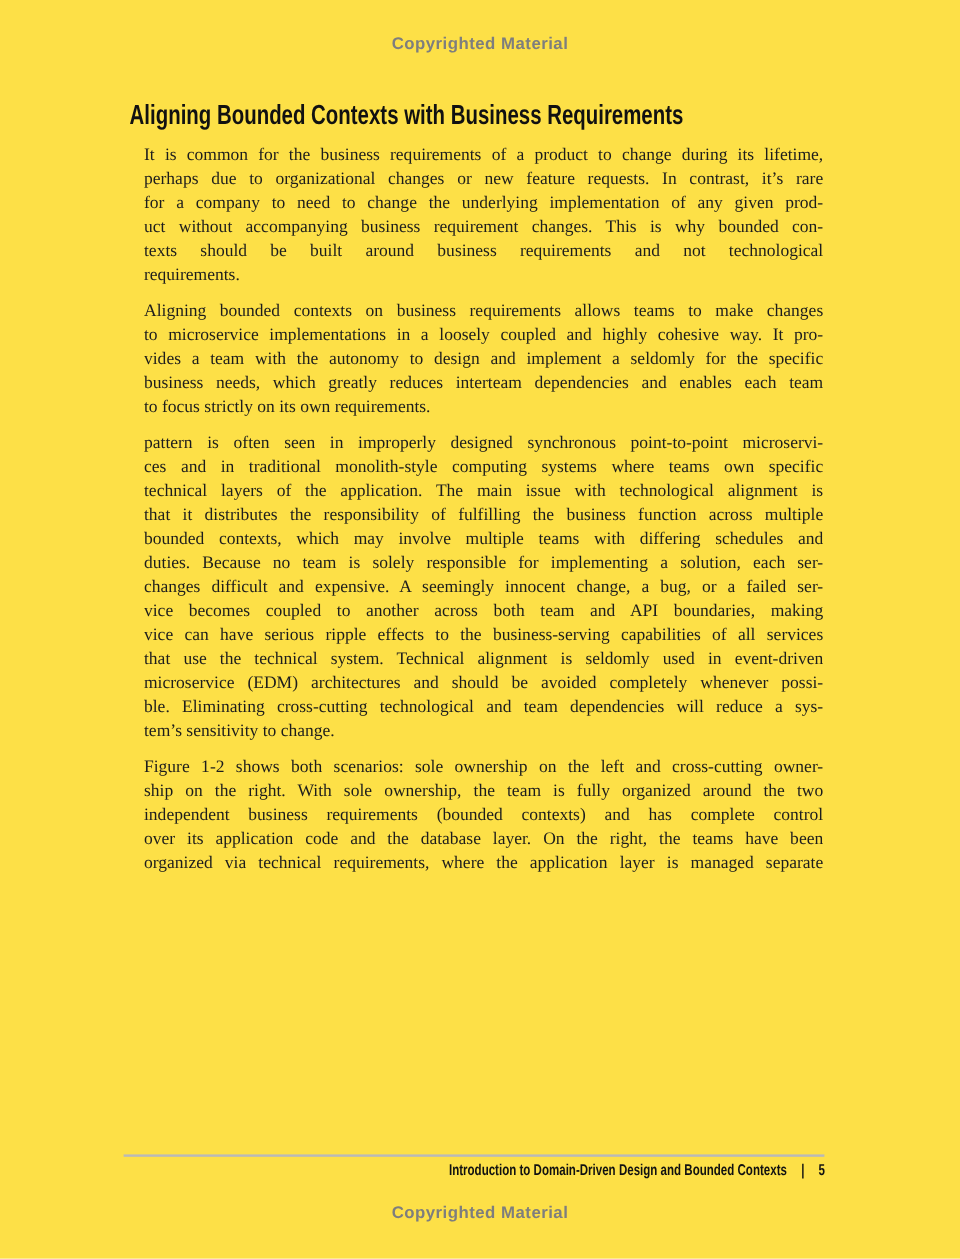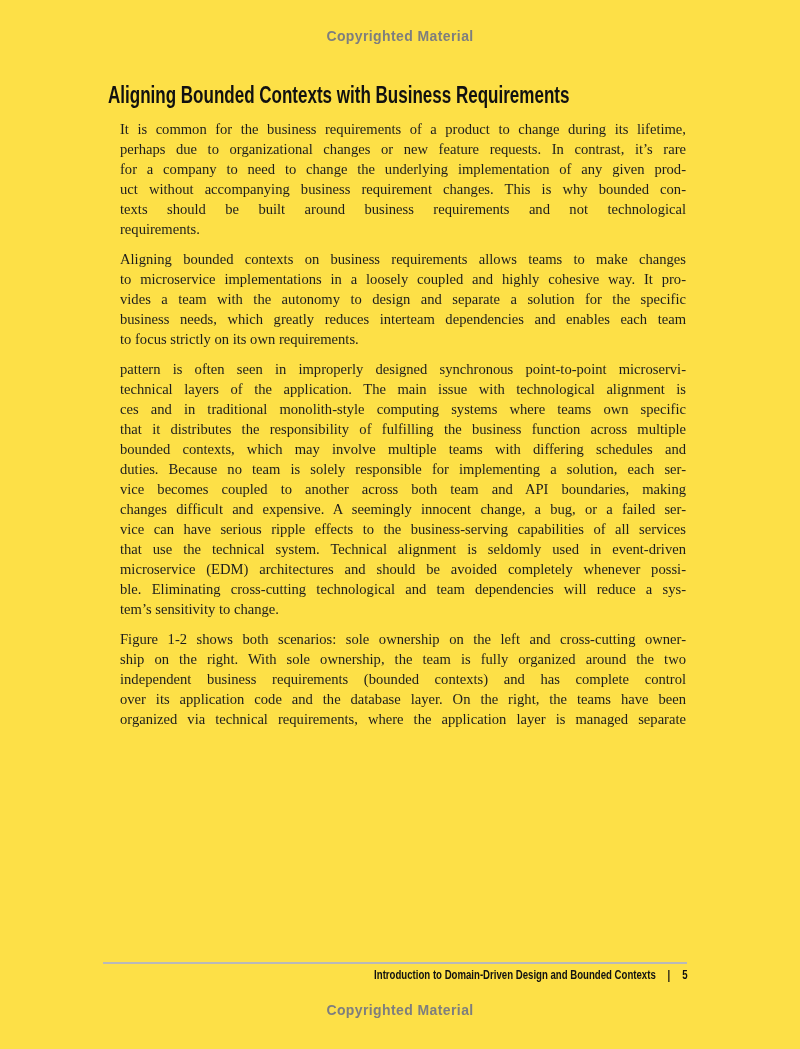--- a/index.html
+++ b/index.html
@@ -111,33 +111,33 @@
         <div class="line">It is common for the business requirements of a product to change during its lifetime,</div>
         <div class="line">perhaps due to organizational changes or new feature requests. In contrast, it’s rare</div>
         <div class="line">for a company to need to change the underlying implementation of any given prod-</div>
         <div class="line">uct without accompanying business requirement changes. This is why bounded con-</div>
         <div class="line">texts should be built around business requirements and not technological</div>
         <div class="line last">requirements.</div>
       </div>
       <div class="paragraph">
         <div class="line">Aligning bounded contexts on business requirements allows teams to make changes</div>
         <div class="line">to microservice implementations in a loosely coupled and highly cohesive way. It pro-</div>
-        <div class="line">vides a team with the autonomy to design and separate a solution for the specific</div>
+        <div class="line">vides a team with the autonomy to design and implement a seldomly for the specific</div>
         <div class="line">business needs, which greatly reduces interteam dependencies and enables each team</div>
         <div class="line last">to focus strictly on its own requirements.</div>
       </div>
       <div class="paragraph">
         <div class="line">pattern is often seen in improperly designed synchronous point-to-point microservi-</div>
+        <div class="line">ces and in traditional monolith-style computing systems where teams own specific</div>
         <div class="line">technical layers of the application. The main issue with technological alignment is</div>
-        <div class="line">ces and in traditional monolith-style computing systems where teams own specific</div>
         <div class="line">that it distributes the responsibility of fulfilling the business function across multiple</div>
         <div class="line">bounded contexts, which may involve multiple teams with differing schedules and</div>
         <div class="line">duties. Because no team is solely responsible for implementing a solution, each ser-</div>
+        <div class="line">changes difficult and expensive. A seemingly innocent change, a bug, or a failed ser-</div>
         <div class="line">vice becomes coupled to another across both team and API boundaries, making</div>
-        <div class="line">changes difficult and expensive. A seemingly innocent change, a bug, or a failed ser-</div>
         <div class="line">vice can have serious ripple effects to the business-serving capabilities of all services</div>
         <div class="line">that use the technical system. Technical alignment is seldomly used in event-driven</div>
         <div class="line">microservice (EDM) architectures and should be avoided completely whenever possi-</div>
         <div class="line">ble. Eliminating cross-cutting technological and team dependencies will reduce a sys-</div>
         <div class="line last">tem’s sensitivity to change.</div>
       </div>
       <div class="paragraph">
         <div class="line">Figure 1-2 shows both scenarios: sole ownership on the left and cross-cutting owner-</div>
         <div class="line">ship on the right. With sole ownership, the team is fully organized around the two</div>
         <div class="line">independent business requirements (bounded contexts) and has complete control</div>

